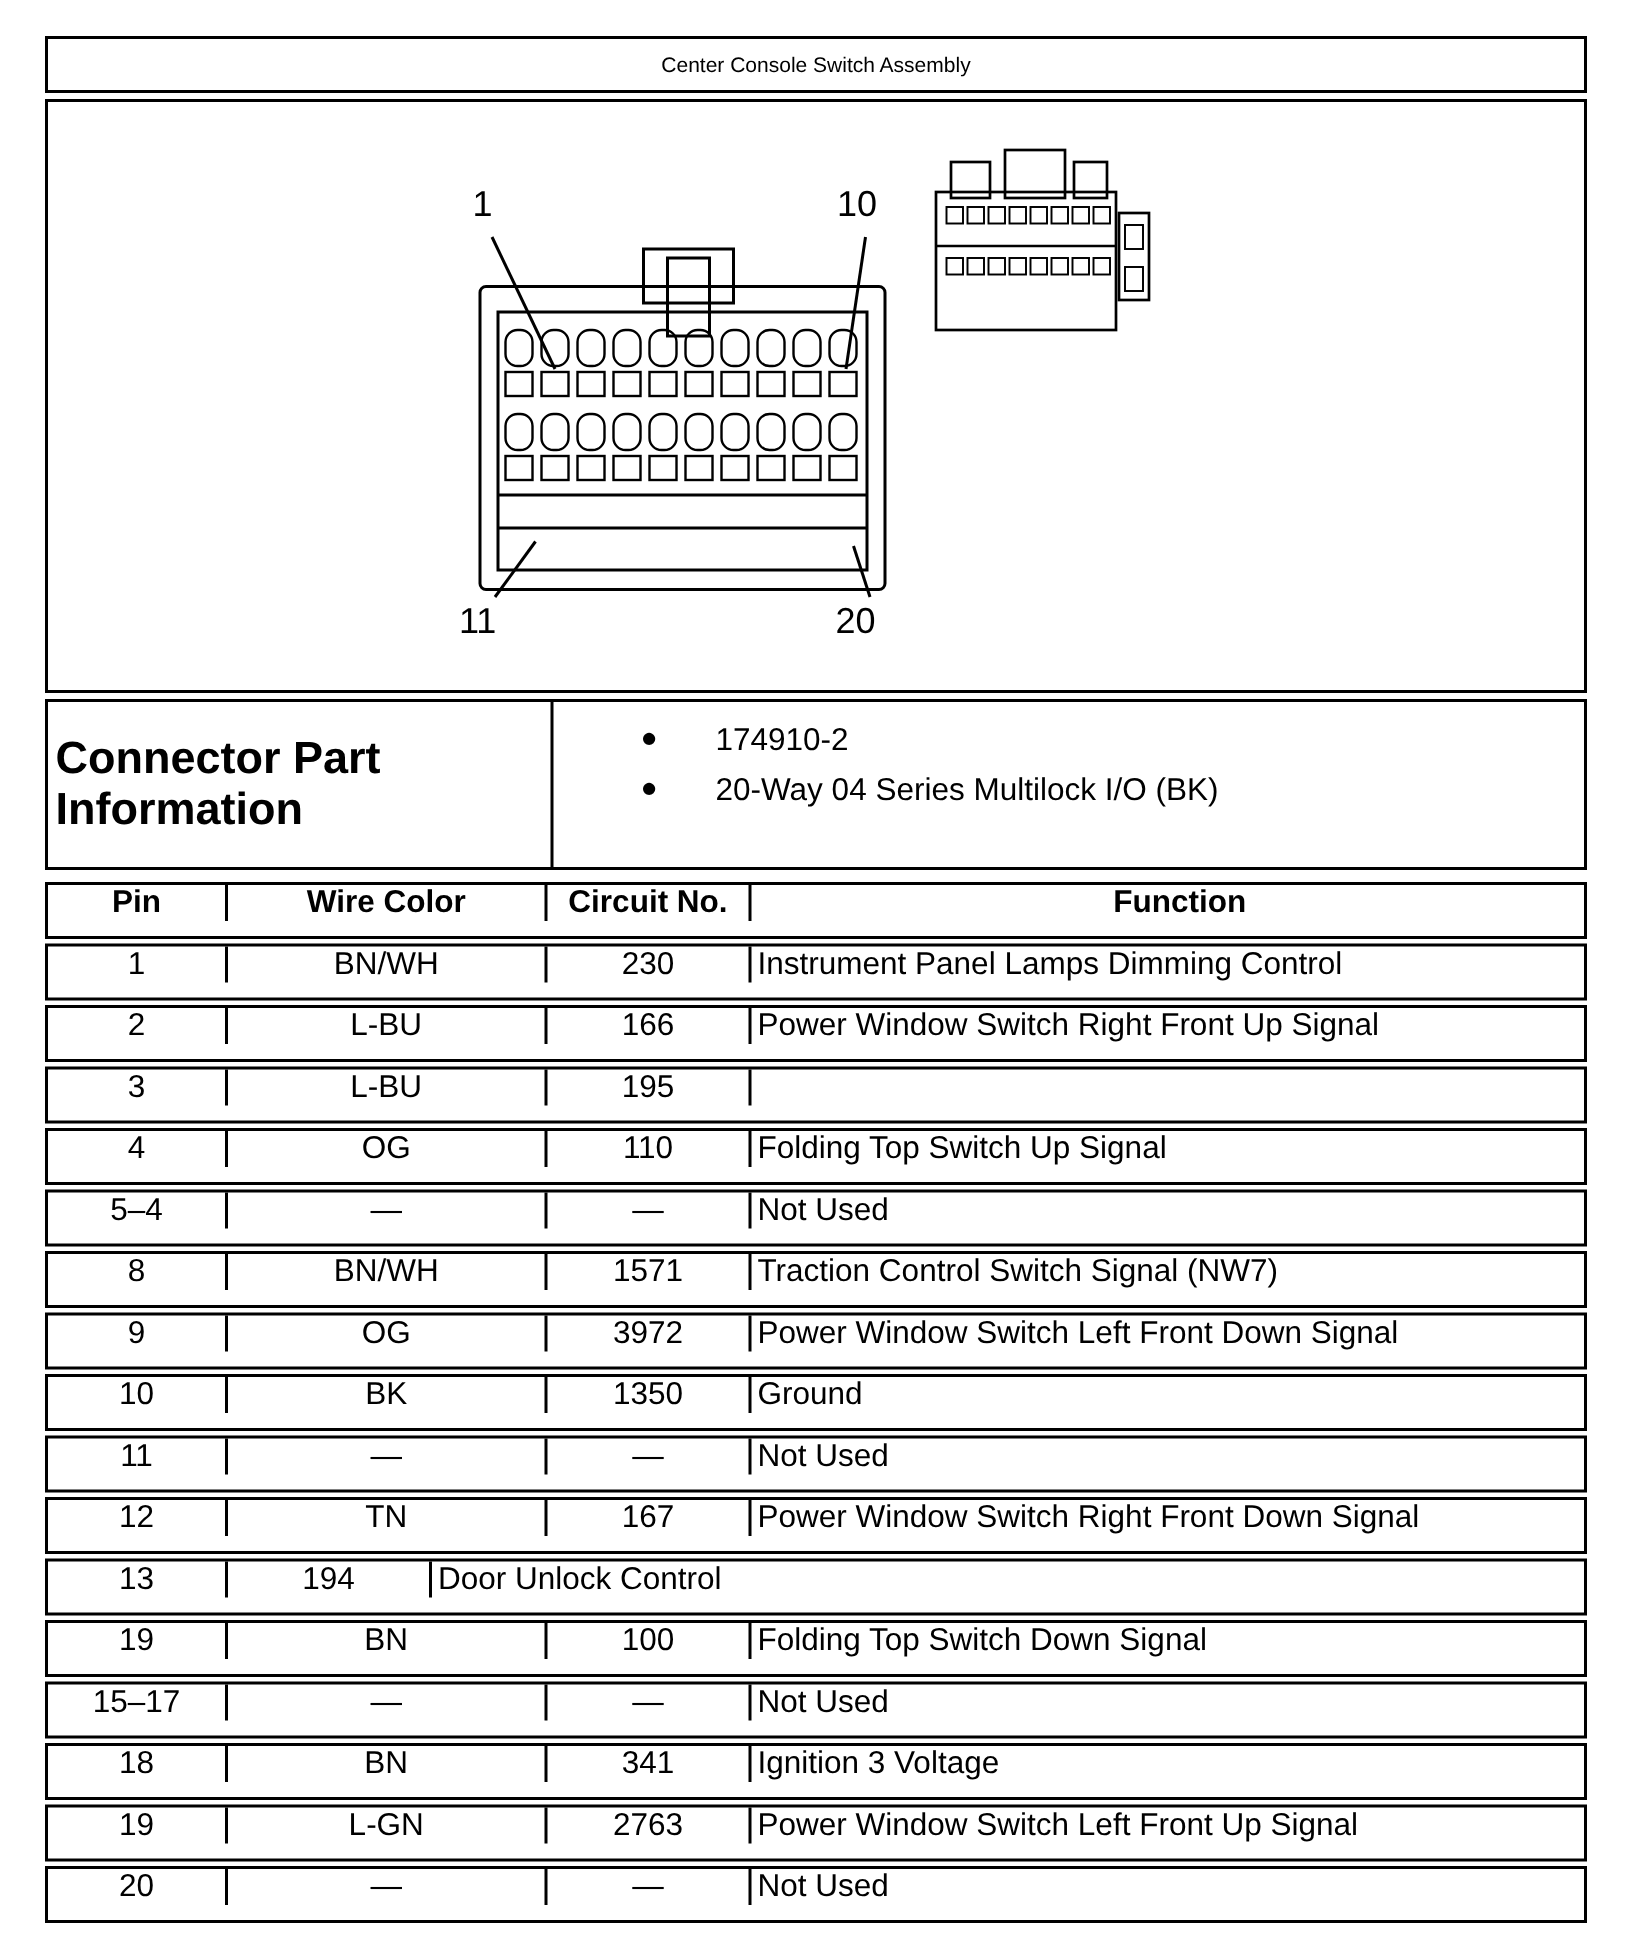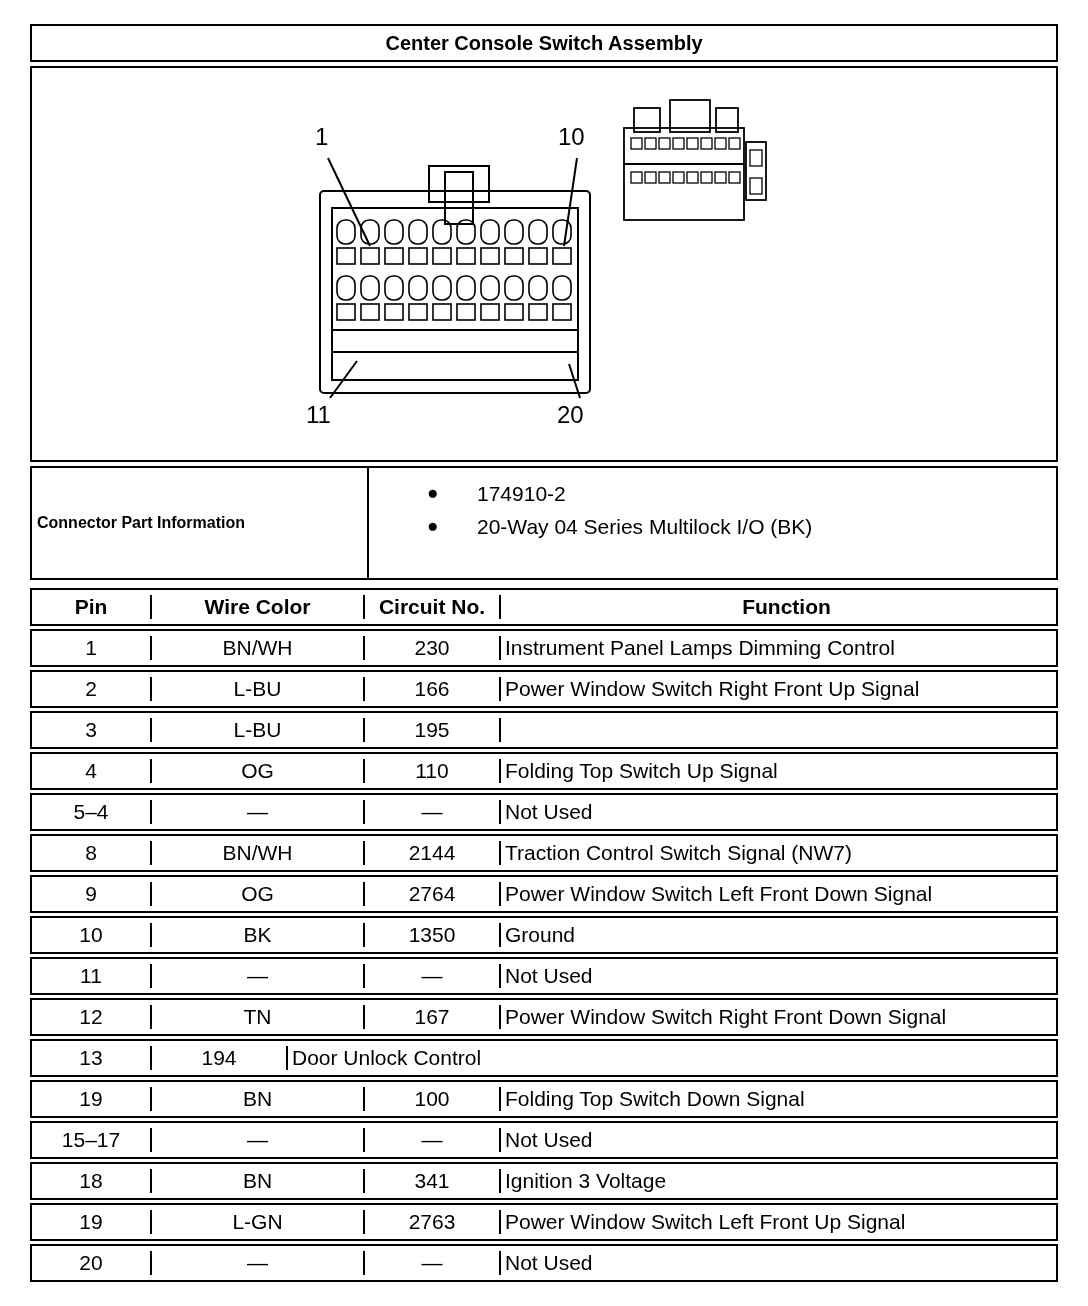--- a/index.html
+++ b/index.html
@@ -10,45 +10,45 @@
     padding: 24px 30px;
     background: #fff;
     position: relative;
   }
   .box { border: 2px solid #000; background: #fff; }
 
   
   .title-box {
     height: 38px; margin-bottom: 4px;
     display: flex; align-items: center; justify-content: center;
-    font-weight: bold; font-size: 20px;
+    font-weight: normal; font-size: 14px;
   }
 
   
   .diagram-box { height: 396px; margin-bottom: 4px; position: relative; }
   .diagram-box svg { position: absolute; left: 0; top: 0; width: 100%; height: 100%; }
   .callout {
     position: absolute; font-size: 24px; color: #000;
   }
 
   
   .partinfo-box { height: 114px; margin-bottom: 8px; display: flex; }
   .pi-left {
     width: 337px; border-right: 2px solid #000;
     display: flex; align-items: center;
     padding-left: 5px;
-    font-weight: bold; font-size: 16px;
+    font-weight: bold; font-size: 30px;
   }
   .pi-right { flex: 1; padding: 14px 6px 0 58px; font-size: 21px; }
   .pi-item { display: flex; margin-bottom: 9px; }
   .pi-bullet { width: 50px; font-size: 19px; }
 
   
   .trow {
-    display: flex; align-items: center;
+    display: flex; align-items: flex-start;
     border: 2px solid #000;
     height: 38px; margin-bottom: 3px;
     font-size: 21px;
   }
   .trow:last-child { margin-bottom: 0; }
   .cell {
     display: flex; align-items: center; justify-content: center;
     border-right: 2px solid #000;
     overflow: hidden; white-space: nowrap;
   }
@@ -219,27 +219,27 @@
     </div>
     <div class="trow">
       <div class="cell c-pin">5–4</div>
       <div class="cell c-wire">—</div>
       <div class="cell c-circuit">—</div>
       <div class="cell c-func">Not Used</div>
     </div>
     <div class="trow">
       <div class="cell c-pin">8</div>
       <div class="cell c-wire">BN/WH</div>
-      <div class="cell c-circuit">2144</div>
+      <div class="cell c-circuit">1571</div>
       <div class="cell c-func">Traction Control Switch Signal (NW7)</div>
     </div>
     <div class="trow">
       <div class="cell c-pin">9</div>
       <div class="cell c-wire">OG</div>
-      <div class="cell c-circuit">2764</div>
+      <div class="cell c-circuit">3972</div>
       <div class="cell c-func">Power Window Switch Left Front Down Signal</div>
     </div>
     <div class="trow">
       <div class="cell c-pin">10</div>
       <div class="cell c-wire">BK</div>
       <div class="cell c-circuit">1350</div>
       <div class="cell c-func">Ground</div>
     </div>
     <div class="trow">
       <div class="cell c-pin">11</div>

